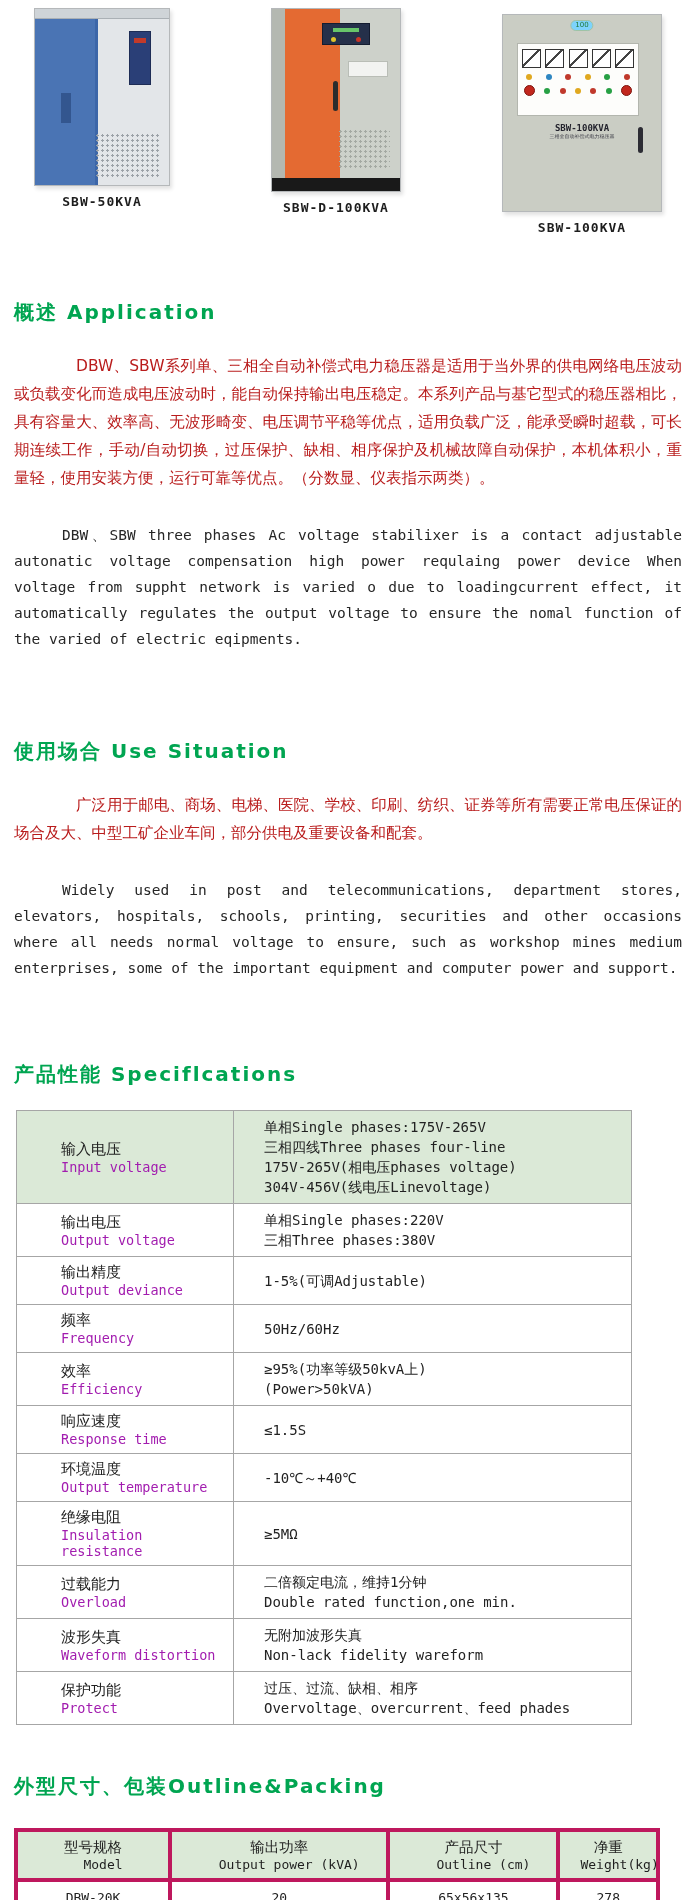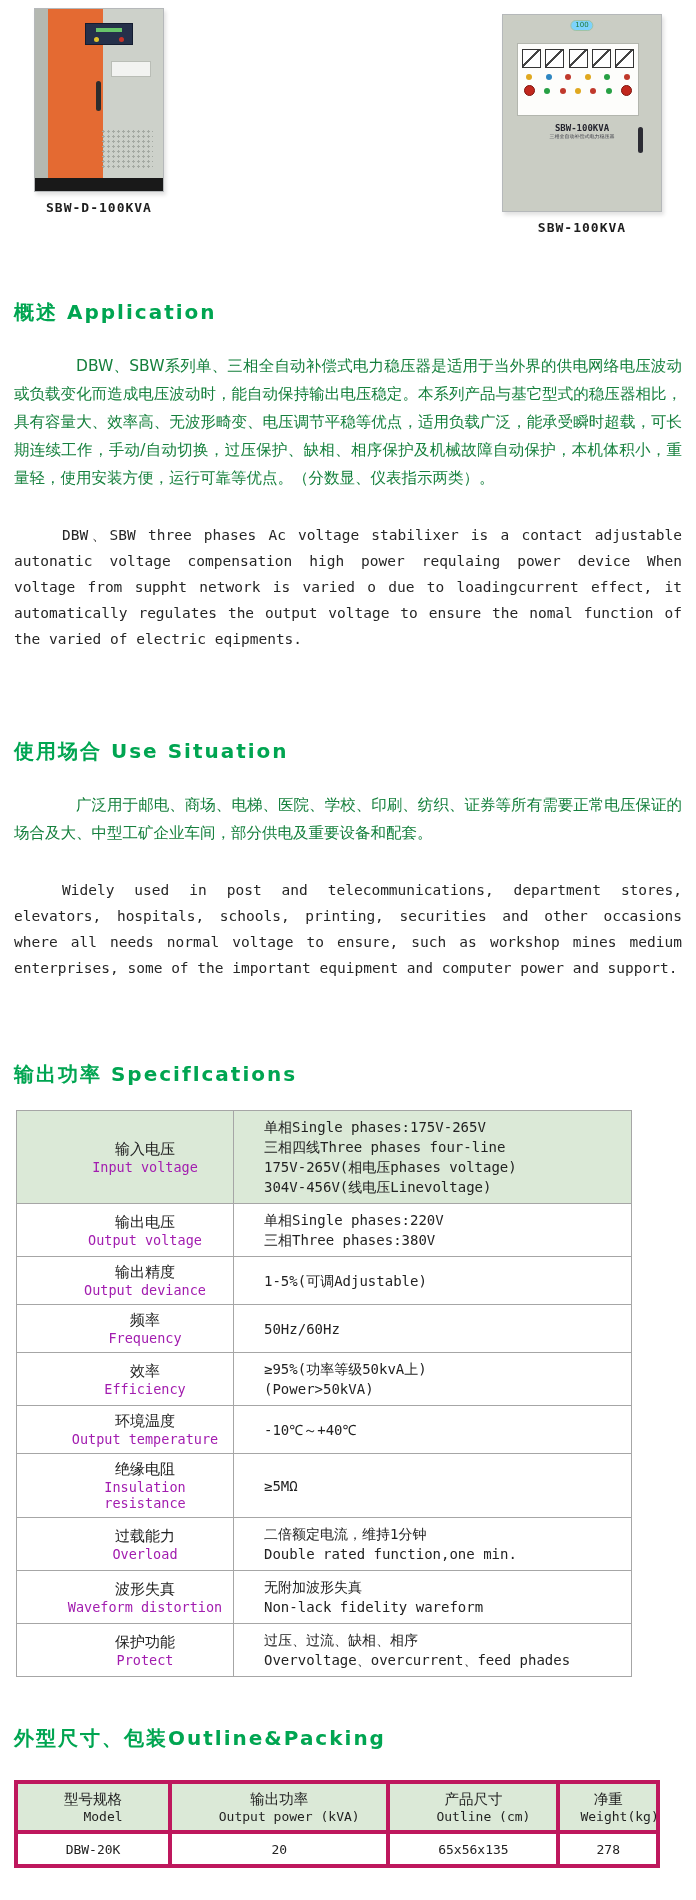--- a/index.html
+++ b/index.html
@@ -40,28 +40,28 @@
   .cab3 .handle{position:absolute;top:112px;right:18px;width:5px;height:26px;border-radius:3px;background:#2c2c34;}
 
   
   .sec-h{font-size:20px;font-weight:bold;color:#00a551;letter-spacing:2px;margin:16px 0 0 14px;}
   .h-app{margin-top:64px;}
   .h-use{margin-top:86px;}
   .h-spec{margin-top:80px;}
   .h-pack{margin-top:48px;}
 
   
-  .para-zh{font-size:15.5px;line-height:28px;margin:26px 14px 0 14px;text-align:justify;text-indent:4em;color:#15803d;}
+  .para-zh{font-size:15.5px;line-height:28px;margin:26px 14px 0 14px;text-align:justify;text-indent:4em;color:#b91c1c;}
   .para-en{font-family:"DejaVu Sans Mono",monospace;font-size:14.5px;line-height:26px;margin:30px 14px 0 14px;text-align:justify;text-indent:5.5ch;color:#262626;}
 
   
   table{border-collapse:collapse;}
   .spec-table{width:616px;margin:22px 0 0 16px;table-layout:fixed;}
   .spec-table td{border:1px solid #a6a6a6;vertical-align:middle;}
-  .spec-table td.lbl{width:168px;padding:6px 4px 6px 44px;text-align:center;}
+  .spec-table td.lbl{width:168px;padding:6px 4px 6px 44px;}
   .spec-table td.val{padding:6px 12px 6px 30px;}
   .spec-table tr:first-child td{background:#dbe9d7;}
   .lbl-zh{display:block;font-size:15px;color:#222;}
   .lbl-en{display:block;font-family:"DejaVu Sans Mono",monospace;font-size:13.5px;color:#a21caf;}
   .val-text{font-family:"DejaVu Sans Mono",monospace;font-size:14px;line-height:19px;color:#222;white-space:pre-line;}
 
   
   .pack-table{width:646px;margin:28px 0 14px 14px;table-layout:fixed;text-align:center;}
   .pack-table th,.pack-table td{border:4px solid #be185d;}
   .pack-table th{background:#dbe9d7;font-weight:normal;padding:6px 0;}
@@ -69,20 +69,31 @@
   .pack-table td{height:28px;font-family:"DejaVu Sans Mono",monospace;font-size:13px;color:#222;}
   .ph-zh{display:block;font-size:14.5px;color:#1f1f1f;}
   .ph-en{display:block;font-family:"DejaVu Sans Mono",monospace;font-size:13px;color:#1f1f1f;padding-left:20px;}
 </style>
 </head>
 <body>
 
 <div class="page">
 
   <div class="products">
+    <div class="prod">
+      <div class="cab cab1">
+        <div class="lid"></div>
+        <div class="disp">
+            <i></i>
+          </div>
+        <div class="plate"></div>
+        <div class="vent"></div>
+      </div>
+      <div class="prod-label">SBW-50KVA</div>
+    </div>
     <div class="prod">
       <div class="cab cab2">
         <div class="disp">
             <i></i>
             <b></b>
             <u></u>
           </div>
         <div class="plate"></div>
         <div class="handle"></div>
         <div class="vent"></div>
@@ -130,21 +141,21 @@
   </div>
 
   <h2 class="sec-h h-app">概述 Application</h2>
   <p class="para-zh">DBW、SBW系列单、三相全自动补偿式电力稳压器是适用于当外界的供电网络电压波动或负载变化而造成电压波动时，能自动保持输出电压稳定。本系列产品与基它型式的稳压器相比，具有容量大、效率高、无波形畸变、电压调节平稳等优点，适用负载广泛，能承受瞬时超载，可长期连续工作，手动/自动切换，过压保护、缺相、相序保护及机械故障自动保护，本机体积小，重量轻，使用安装方便，运行可靠等优点。（分数显、仪表指示两类）。</p>
   <p class="para-en">DBW、SBW three phases Ac voltage stabilixer is a contact adjustable autonatic voltage compensation high power requlaing power device When voltage from suppht network is varied o due to loadingcurrent effect, it automatically regulates the output voltage to ensure the nomal function of the varied of electric eqipments.</p>
 
   <h2 class="sec-h h-use">使用场合 Use Situation</h2>
   <p class="para-zh">广泛用于邮电、商场、电梯、医院、学校、印刷、纺织、证券等所有需要正常电压保证的场合及大、中型工矿企业车间，部分供电及重要设备和配套。</p>
   <p class="para-en">Widely used in post and telecommunications, department stores, elevators, hospitals, schools, printing, securities and other occasions where all needs normal voltage to  ensure, such as workshop mines medium enterprises, some of the important equipment and computer power and support.</p>
 
-  <h2 class="sec-h h-spec">输出功率 Speciflcations</h2>
+  <h2 class="sec-h h-spec">产品性能 Speciflcations</h2>
   <table class="spec-table">
     <tbody>
 
         <tr>
           <td class="lbl">
             <span class="lbl-zh">输入电压</span>
             <span class="lbl-en">Input voltage</span>
           </td>
           <td class="val">
             <span class="val-text">单相Single phases:175V-265V
@@ -189,20 +200,29 @@
           <td class="lbl">
             <span class="lbl-zh">效率</span>
             <span class="lbl-en">Efficiency</span>
           </td>
           <td class="val">
             <span class="val-text">≥95%(功率等级50kvA上)
 (Power&gt;50kVA)</span>
           </td>
         </tr>
 
+        <tr>
+          <td class="lbl">
+            <span class="lbl-zh">响应速度</span>
+            <span class="lbl-en">Response time</span>
+          </td>
+          <td class="val">
+            <span class="val-text">≤1.5S</span>
+          </td>
+        </tr>
 
         <tr>
           <td class="lbl">
             <span class="lbl-zh">环境温度</span>
             <span class="lbl-en">Output temperature</span>
           </td>
           <td class="val">
             <span class="val-text">-10℃～+40℃</span>
           </td>
         </tr>

